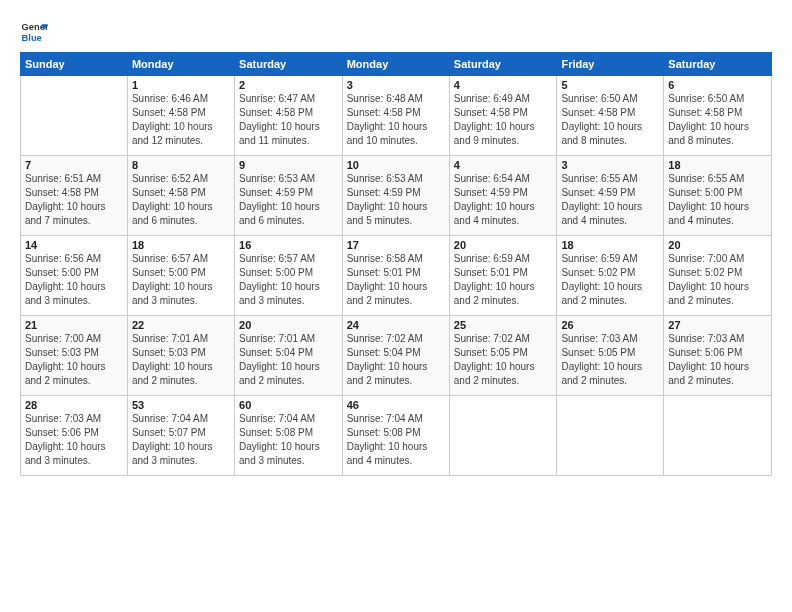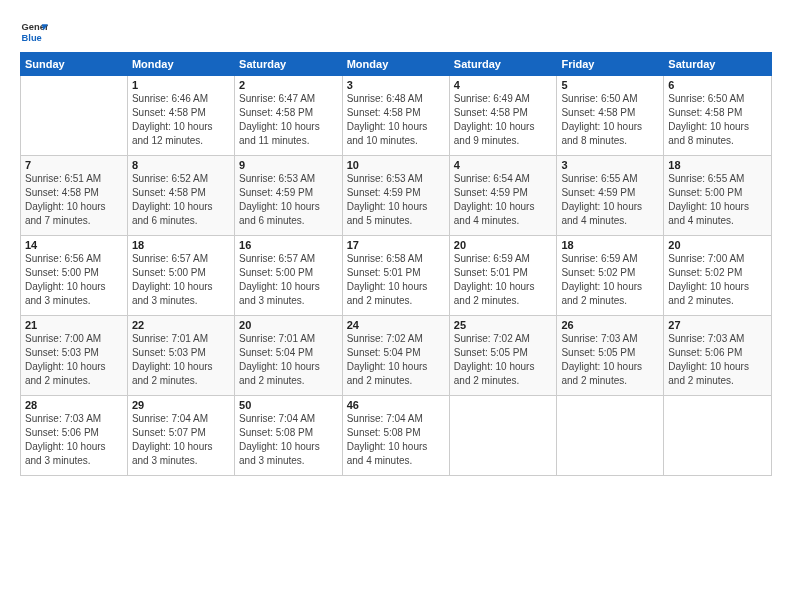--- a/index.html
+++ b/index.html
@@ -146,22 +146,22 @@
           <td><span class="day-num">21</span><span class="day-detail">Sunrise: 7:00 AM<br>Sunset: 5:03 PM<br>Daylight: 10 hours and 2 minutes.</span></td>
           <td><span class="day-num">22</span><span class="day-detail">Sunrise: 7:01 AM<br>Sunset: 5:03 PM<br>Daylight: 10 hours and 2 minutes.</span></td>
           <td><span class="day-num">20</span><span class="day-detail">Sunrise: 7:01 AM<br>Sunset: 5:04 PM<br>Daylight: 10 hours and 2 minutes.</span></td>
           <td><span class="day-num">24</span><span class="day-detail">Sunrise: 7:02 AM<br>Sunset: 5:04 PM<br>Daylight: 10 hours and 2 minutes.</span></td>
           <td><span class="day-num">25</span><span class="day-detail">Sunrise: 7:02 AM<br>Sunset: 5:05 PM<br>Daylight: 10 hours and 2 minutes.</span></td>
           <td><span class="day-num">26</span><span class="day-detail">Sunrise: 7:03 AM<br>Sunset: 5:05 PM<br>Daylight: 10 hours and 2 minutes.</span></td>
           <td><span class="day-num">27</span><span class="day-detail">Sunrise: 7:03 AM<br>Sunset: 5:06 PM<br>Daylight: 10 hours and 2 minutes.</span></td>
         </tr>
         <tr>
           <td><span class="day-num">28</span><span class="day-detail">Sunrise: 7:03 AM<br>Sunset: 5:06 PM<br>Daylight: 10 hours and 3 minutes.</span></td>
-          <td><span class="day-num">29</span><span class="day-detail">Sunrise: 7:04 AM<br>Sunset: 5:07 PM<br>Daylight: 10 hours and 3 minutes.</span></td>
-          <td><span class="day-num">50</span><span class="day-detail">Sunrise: 7:04 AM<br>Sunset: 5:08 PM<br>Daylight: 10 hours and 3 minutes.</span></td>
+          <td><span class="day-num">53</span><span class="day-detail">Sunrise: 7:04 AM<br>Sunset: 5:07 PM<br>Daylight: 10 hours and 3 minutes.</span></td>
+          <td><span class="day-num">60</span><span class="day-detail">Sunrise: 7:04 AM<br>Sunset: 5:08 PM<br>Daylight: 10 hours and 3 minutes.</span></td>
           <td><span class="day-num">46</span><span class="day-detail">Sunrise: 7:04 AM<br>Sunset: 5:08 PM<br>Daylight: 10 hours and 4 minutes.</span></td>
           <td class="empty-cell"></td>
           <td class="empty-cell"></td>
           <td class="empty-cell"></td>
         </tr>
       </tbody>
   </table>
 </div>
 
 </body></html>

